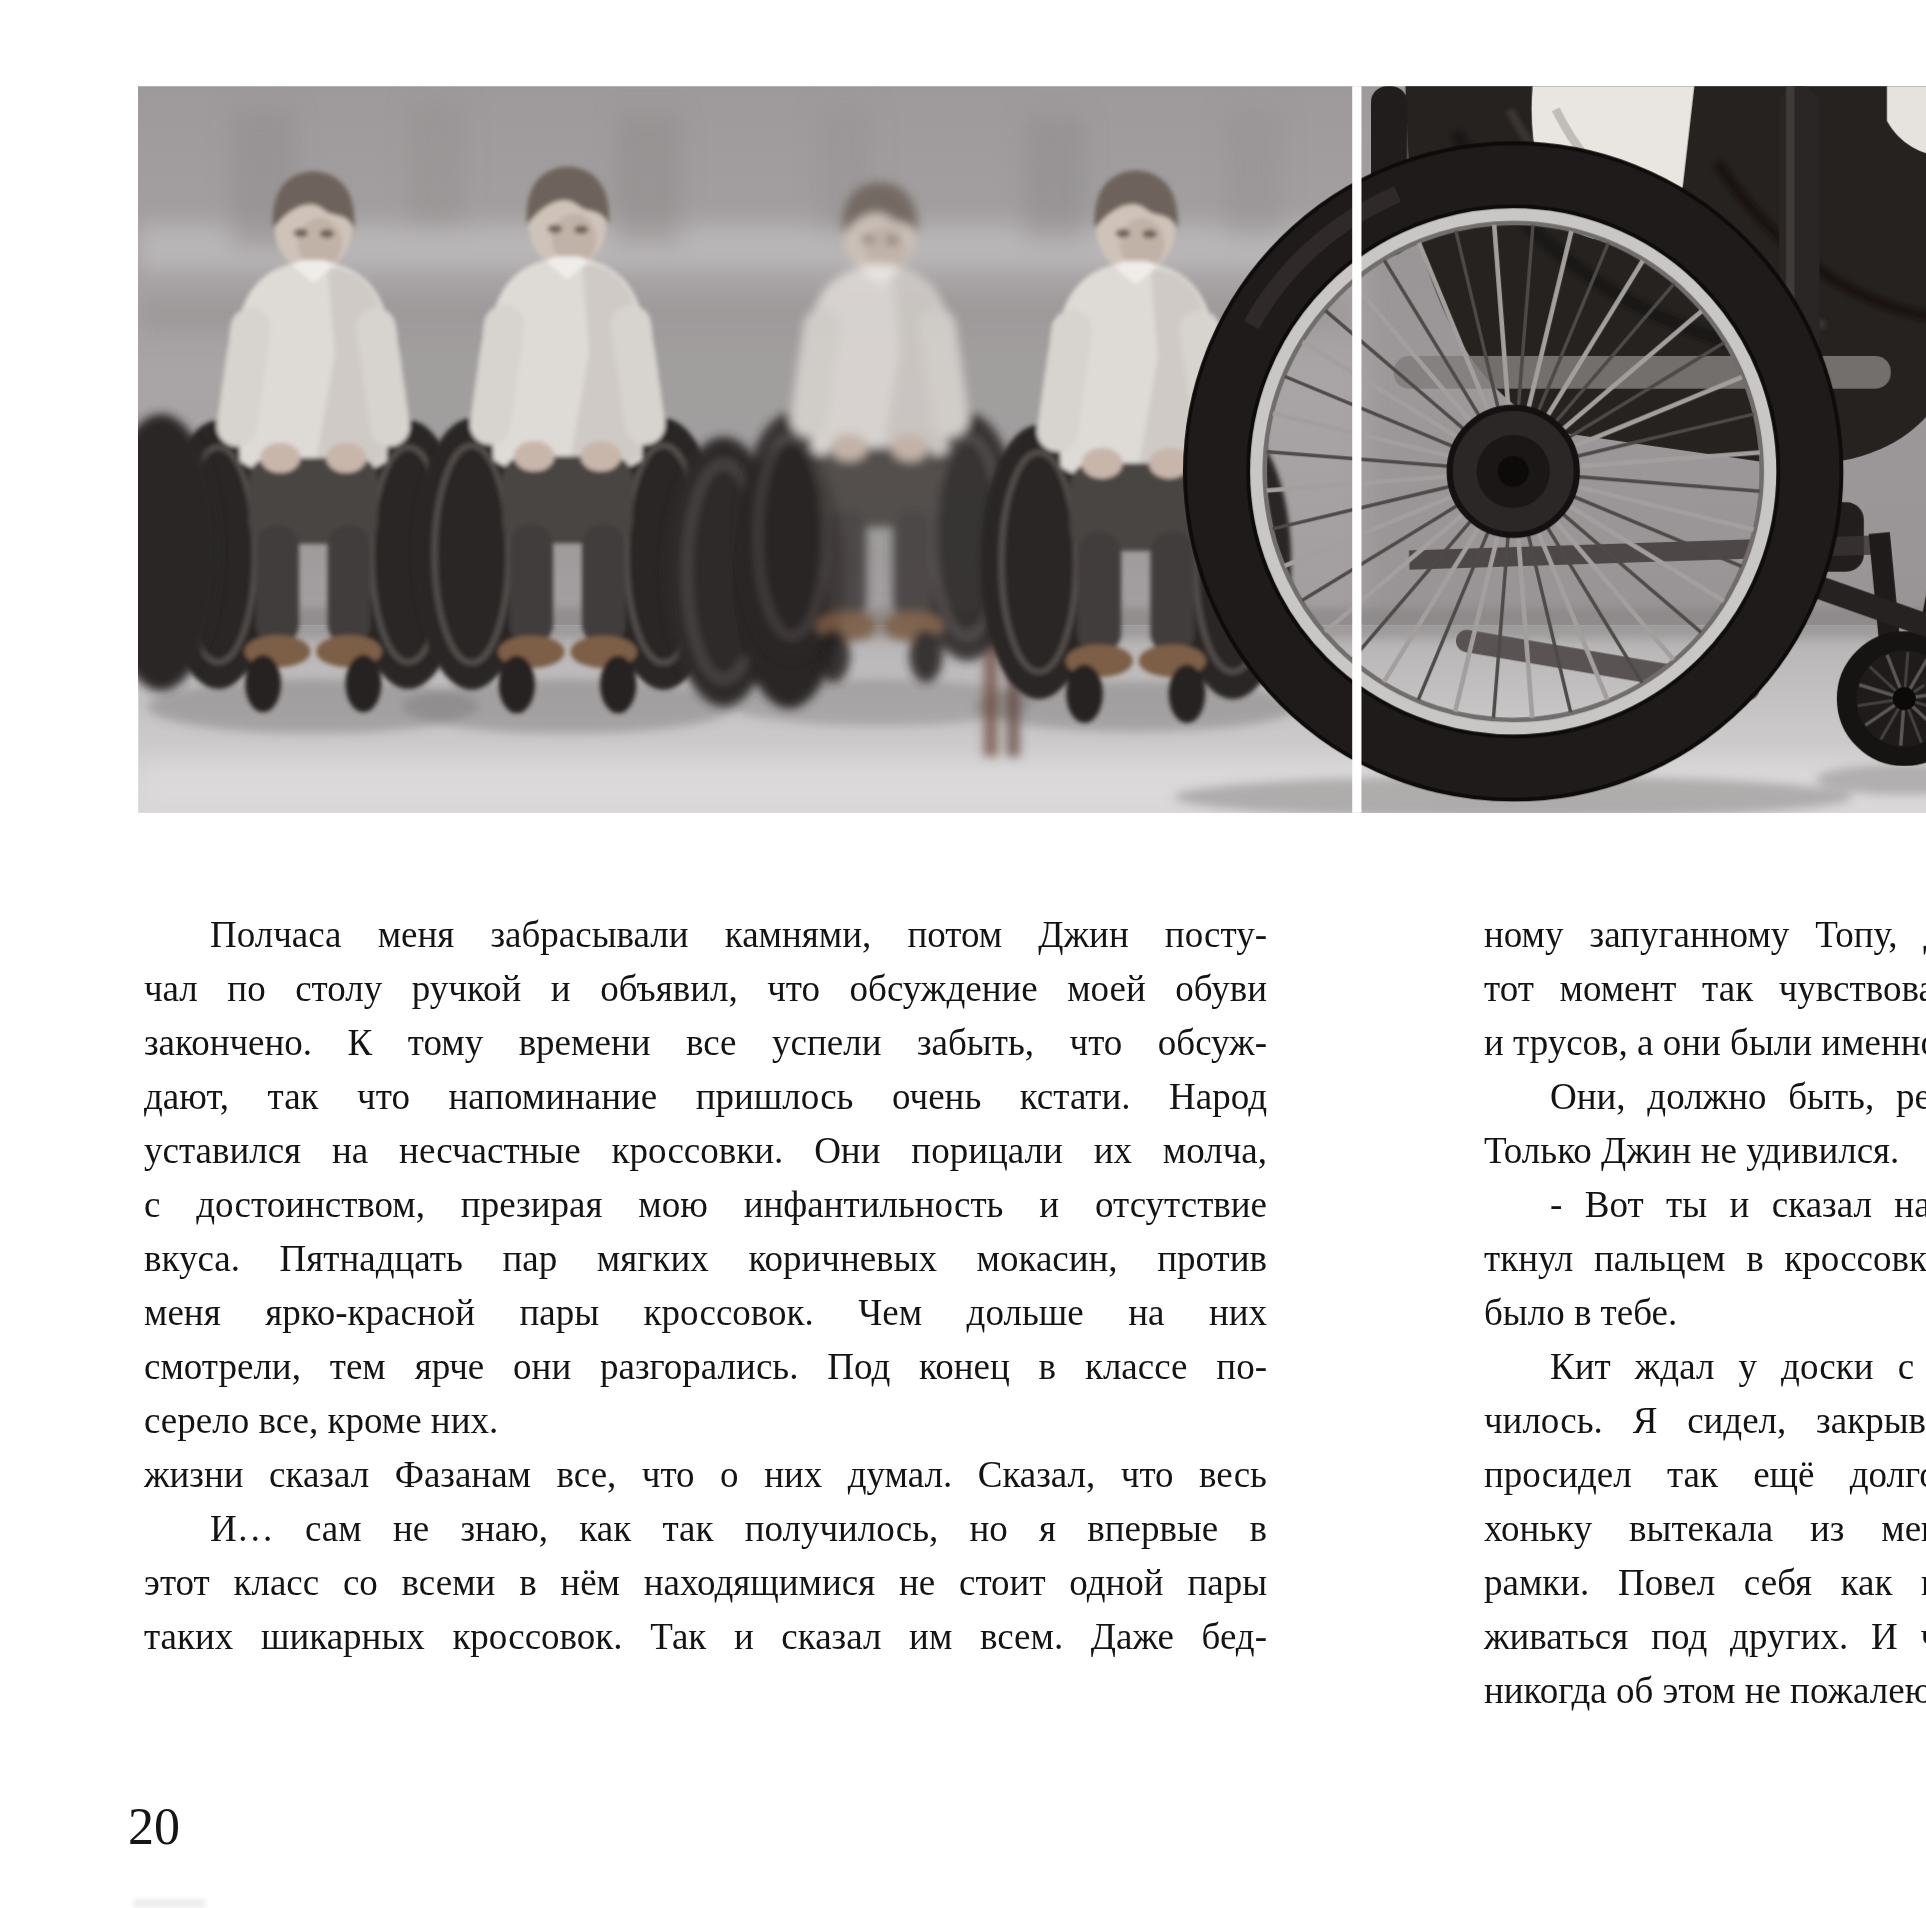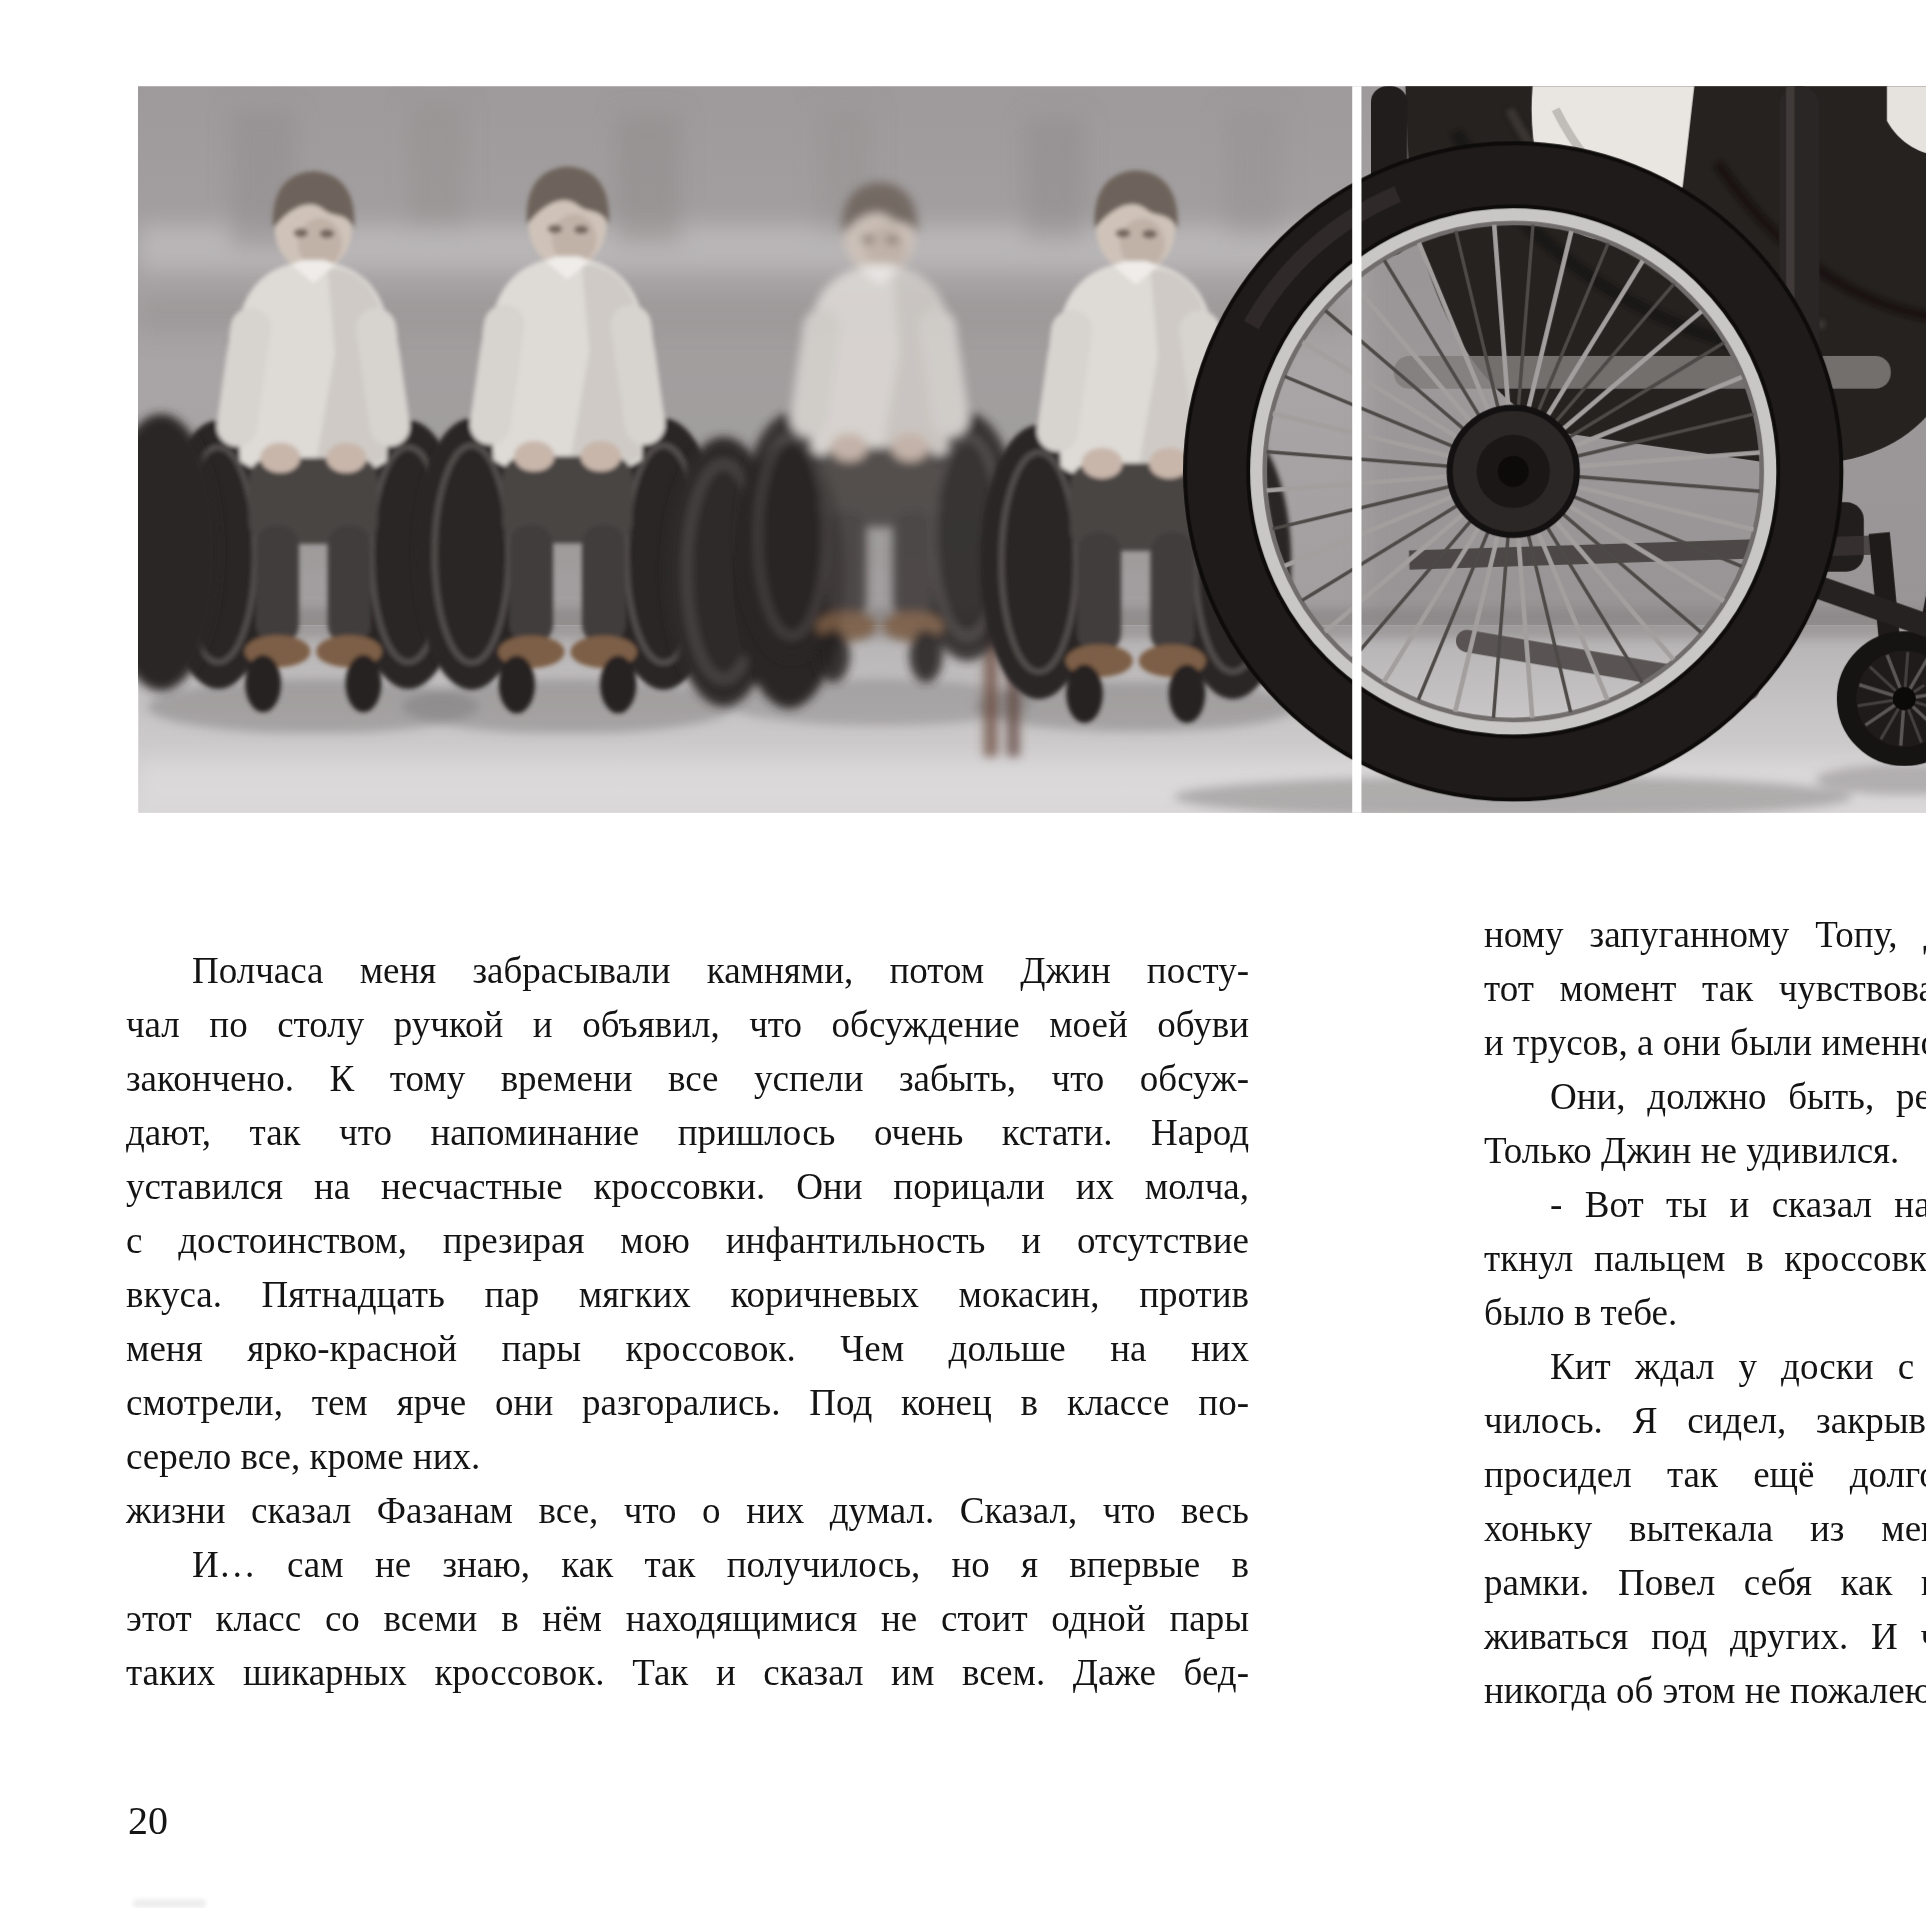--- a/index.html
+++ b/index.html
@@ -1,26 +1,26 @@
 <!DOCTYPE html>
 <html style="font-size:6.2px"><head>
 <meta charset="utf-8">
 <style>
   html,body{margin:0;padding:0;background:#ffffff;}
   .spread{position:relative;width:2710px;height:1908px;background:#ffffff;overflow:hidden;
           font-family:"Liberation Serif","DejaVu Serif",serif;color:#111111;}
   .illu{position:absolute;left:138px;top:86px;width:2450px;height:727px;}
   .col{position:absolute;top:908px;font-size:37px;line-height:54px;color:#141414;
        text-align:justify;}
-  .col-left{left:126px;width:1123px;margin-top:36px;}
+  .col-left{left:144px;width:1123px;}
   .col-right{left:1484px;width:1102px;}
   .ln{text-align:justify;text-align-last:justify;white-space:normal;}
   .ln.end{text-align-last:left;}
   .ln.ind{text-indent:66px;}
-  .pageno{position:absolute;font-size:40px;color:#151515;}
+  .pageno{position:absolute;font-size:52px;color:#151515;}
   .pn-left{left:128px;top:1797px;}
   .artifact{position:absolute;left:133px;top:1899px;width:73px;height:9.2px;
             background:#e9e9e9;border-radius:3.9px;filter:blur(2.3px);opacity:.8;}
 </style>
 </head>
 <body>
 
 <div class="spread">
 
   <svg class="illu" viewBox="0 0 6360 1886" xmlns="http://www.w3.org/2000/svg">

